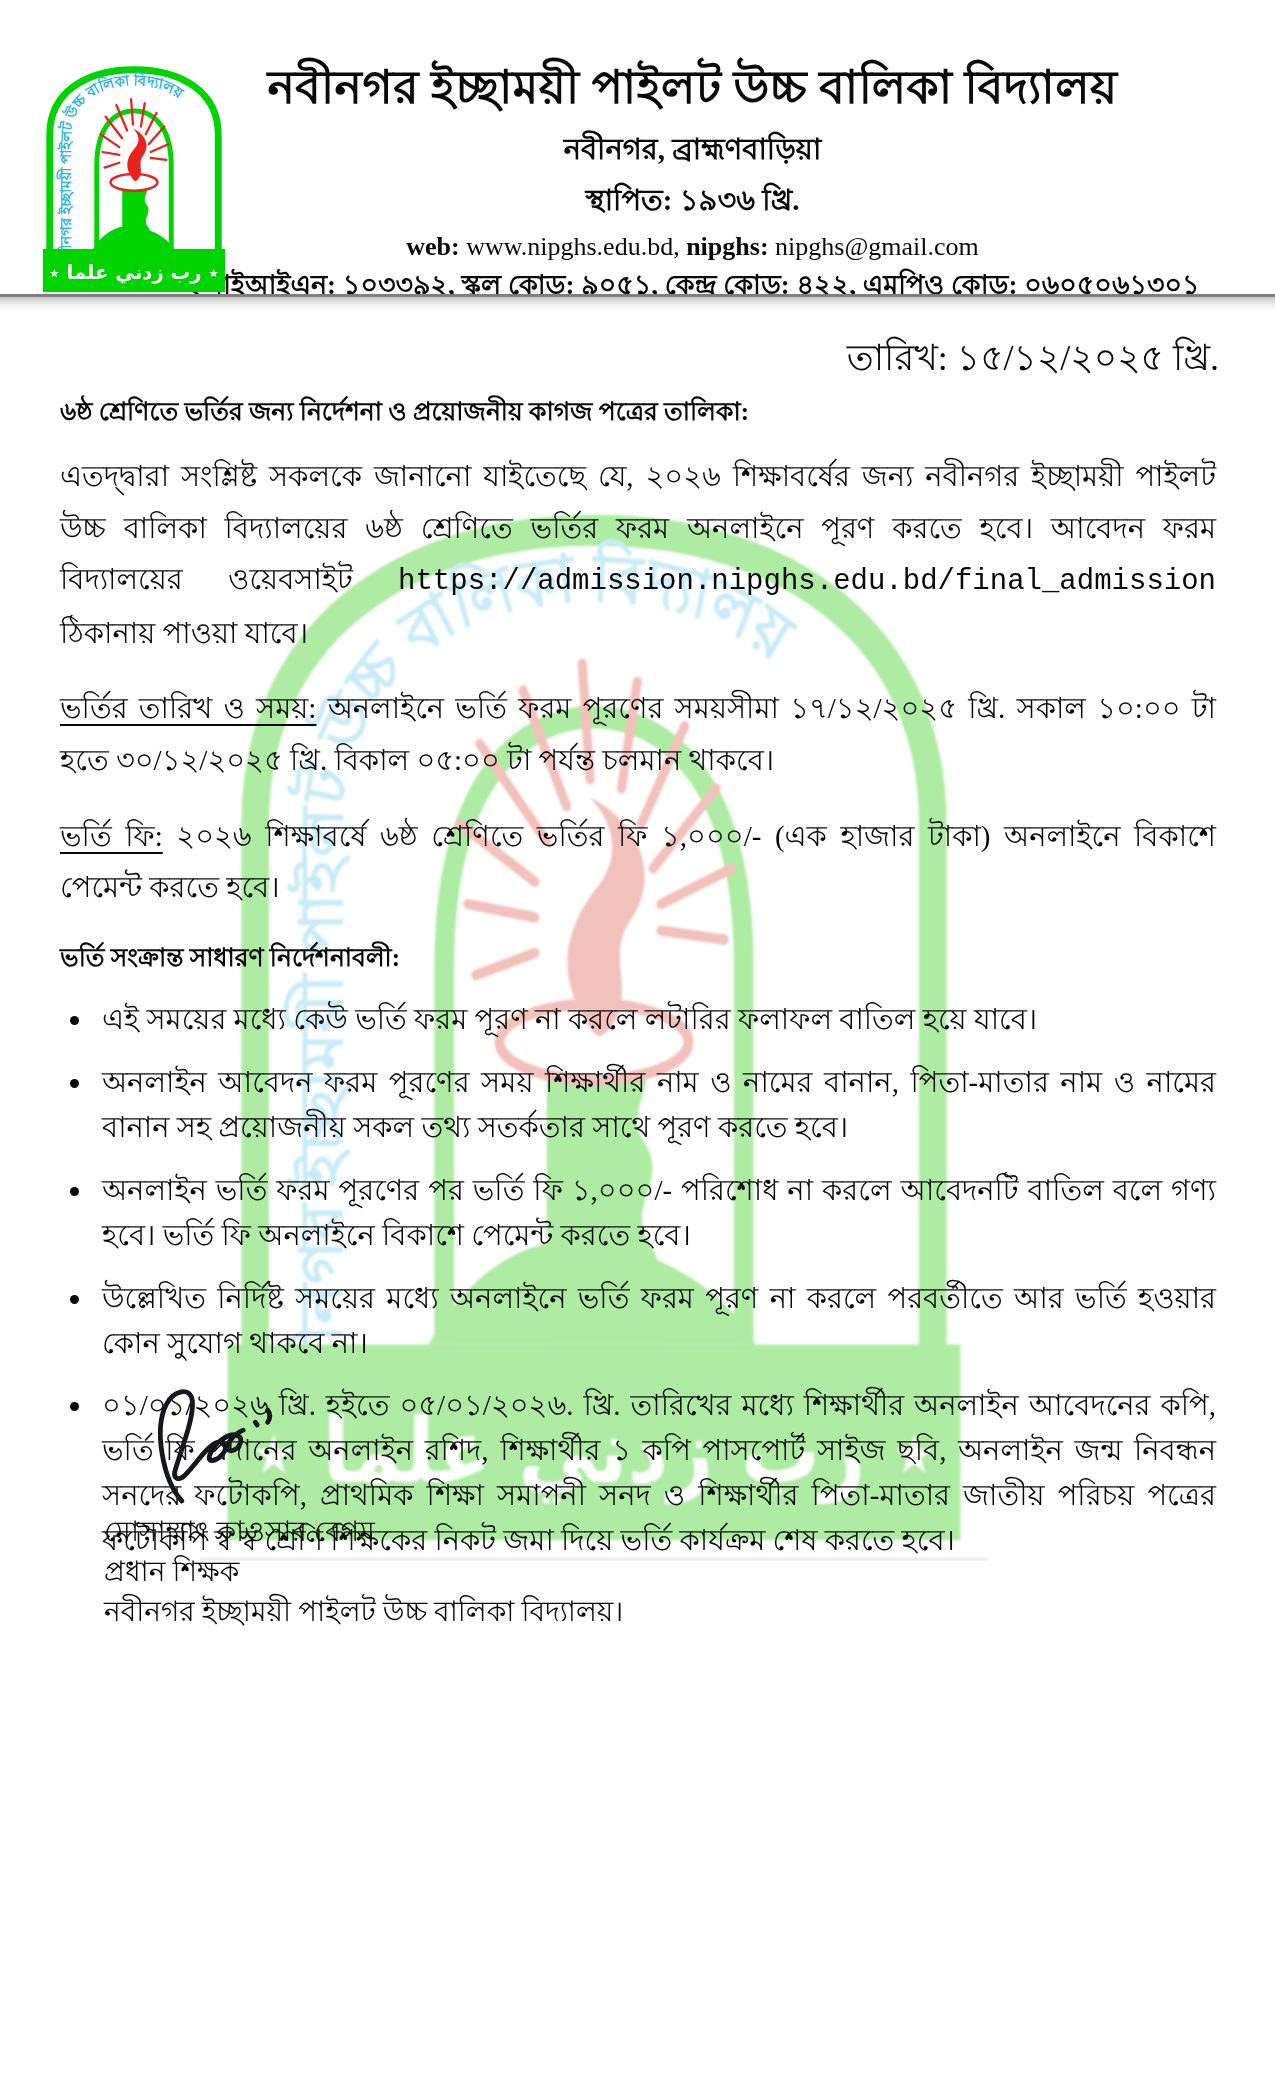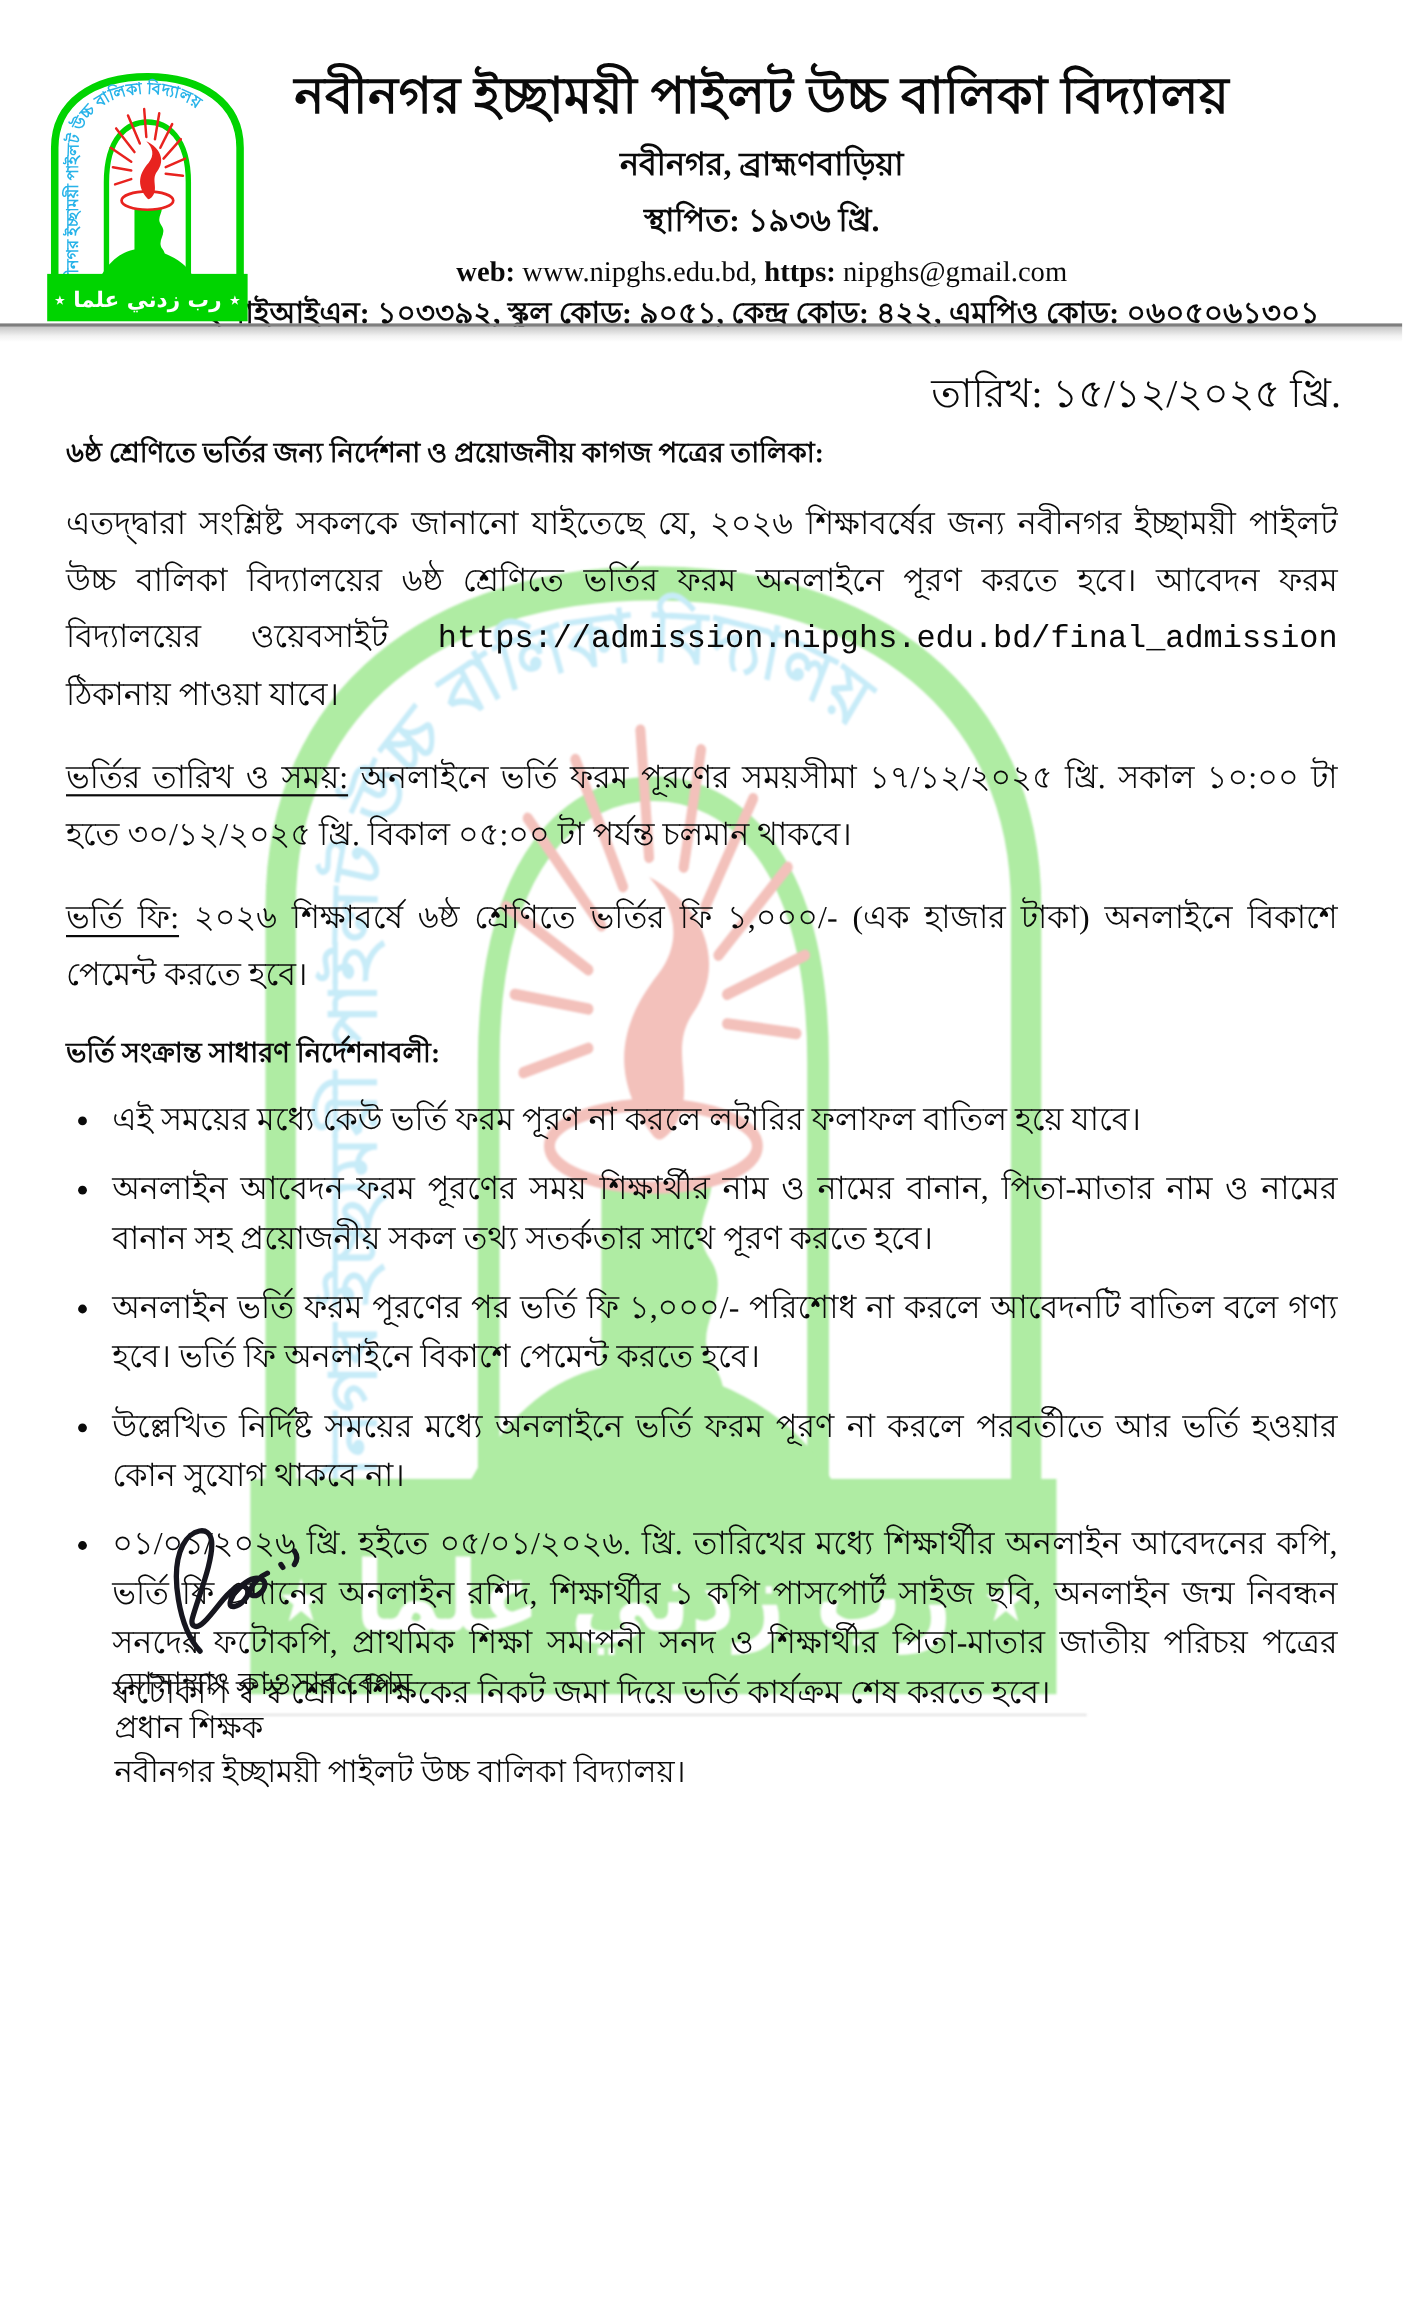--- a/index.html
+++ b/index.html
@@ -112,21 +112,21 @@
     </svg>
   </div>
 
   <div class="letterhead">
     <div class="school-name">নবীনগর ইচ্ছাময়ী পাইলট উচ্চ বালিকা বিদ্যালয়</div>
     <div class="address">নবীনগর, ব্রাহ্মণবাড়িয়া</div>
     <div class="established">স্থাপিত: ১৯৩৬ খ্রি.</div>
     <div class="webline">
       <span class="lbl">web:</span>
       <span>www.nipghs.edu.bd,</span>
-      <span class="lbl">https:</span>
+      <span class="lbl">nipghs:</span>
       <span>nipghs@gmail.com</span>
     </div>
     <div class="codes">ইআইআইএন: ১০৩৩৯২, স্কুল কোড: ৯০৫১, কেন্দ্র কোড: ৪২২, এমপিও কোড: ০৬০৫০৬১৩০১</div>
   </div>
 
   <div class="divider"></div>
 
   <div class="date-line">তারিখ: ১৫/১২/২০২৫ খ্রি.</div>
 
   <div class="content">

